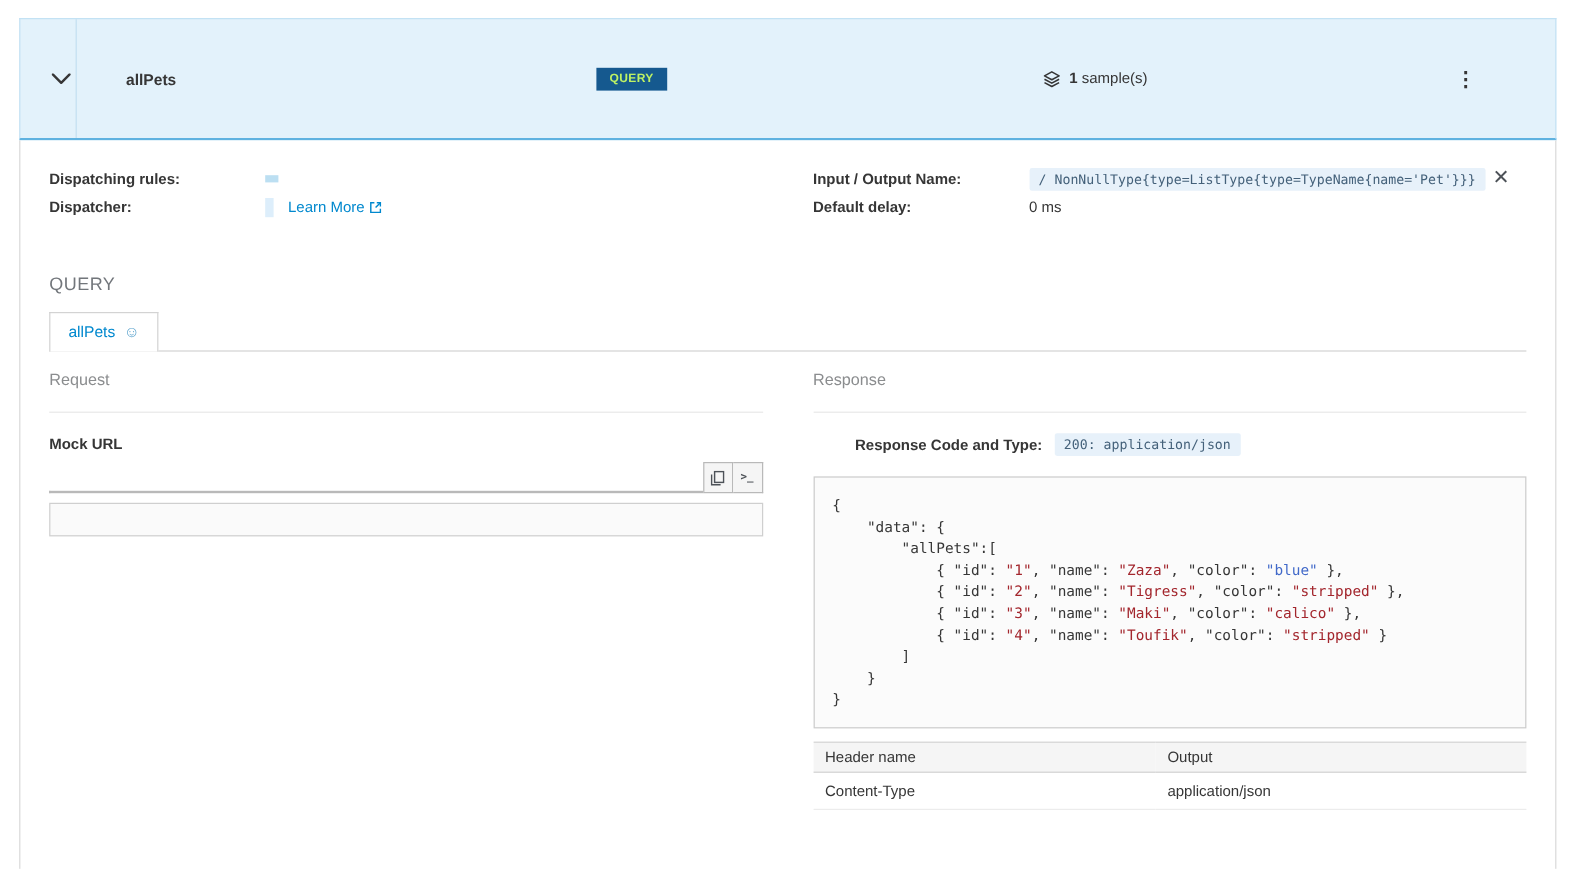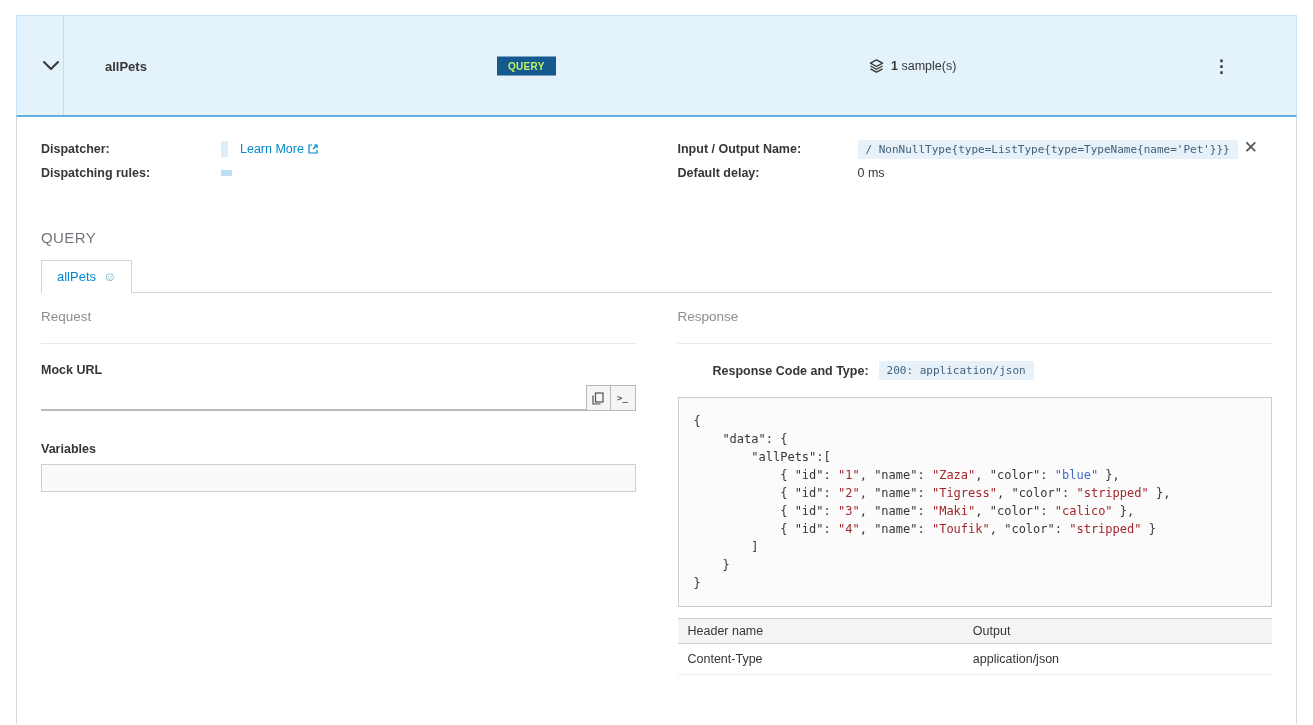--- a/index.html
+++ b/index.html
@@ -102,36 +102,36 @@
   <button class="kebab-btn v-center">⋮</button>
 </div>
 
 <div class="panel">
   <button class="close-btn">✕</button>
 
 
   <div class="two-col props">
     <div>
       <div class="prop-row">
+        <span class="prop-label">Dispatching rules:</span>
+        <span class="mini-badge-sm"></span>
+      </div>
+      <div class="prop-row">
         <span class="prop-label">Dispatcher:</span>
         <span class="mini-badge"></span>
         <a class="link">
           <span>Learn More</span>
           <span>
             <svg width="10" height="10" viewBox="0 0 10 10" fill="none" stroke="#0088ce" stroke-width="1.2">
               <path d="M4 1 H1 V9 H9 V6"></path>
                 <path d="M5 5 L9 1"></path>
                 <path d="M6 1 H9 V4"></path>
             </svg>
           </span>
         </a>
-      </div>
-      <div class="prop-row">
-        <span class="prop-label">Dispatching rules:</span>
-        <span class="mini-badge-sm"></span>
       </div>
     </div>
     <div>
       <div class="prop-row">
         <span class="prop-label">Input / Output Name:</span>
         <span class="code-badge">/ NonNullType{type=ListType{type=TypeName{name='Pet'}}}</span>
       </div>
       <div class="prop-row">
         <span class="prop-label">Default delay:</span>
         <span>0 ms</span>
@@ -162,21 +162,20 @@
               <rect x="3.5" y="1" width="7.5" height="9"></rect>
               <path d="M1 3.5 V12 H8.5"></path>
             </svg>
           </span>
         </button>
         <button class="icon-btn">
           <span class="term">&gt;_</span>
         </button>
       </div>
 
-      <span class="field-label" style="margin-top:31px;">Variables</span>
       <textarea class="variables-box" style=""></textarea>
     </div>
 
     <div>
       <h3 class="col-heading">Response</h3>
 
       <div class="inline-row">
         <span class="field-label">Response Code and Type:</span>
         <span class="code-badge">200: application/json</span>
       </div>

